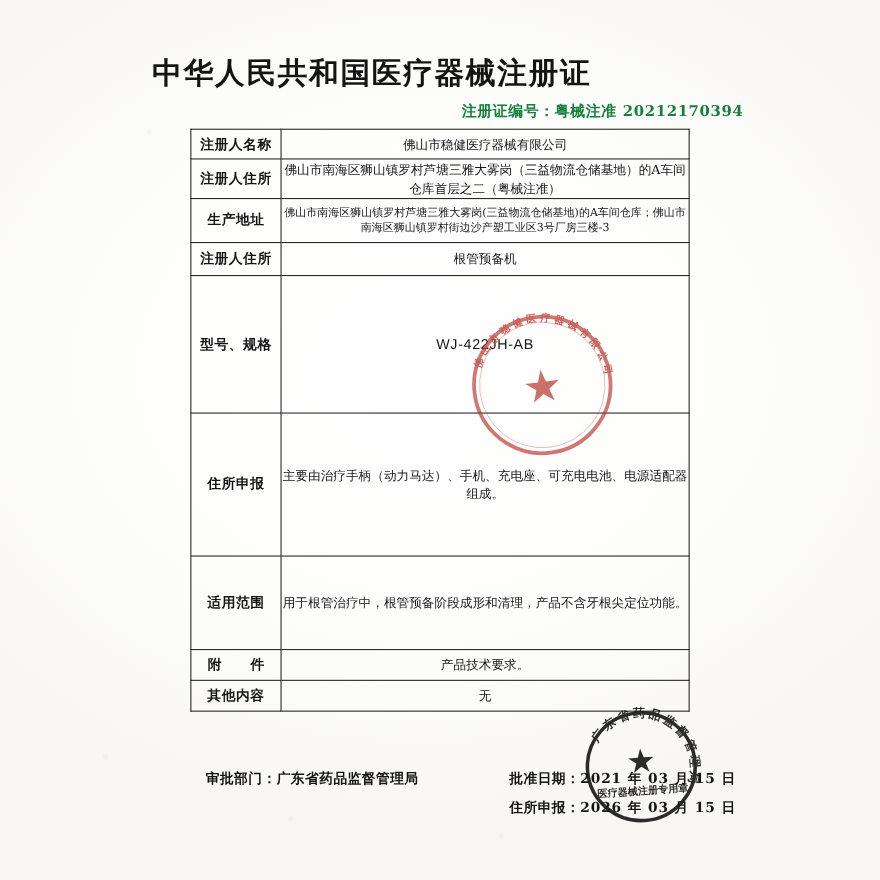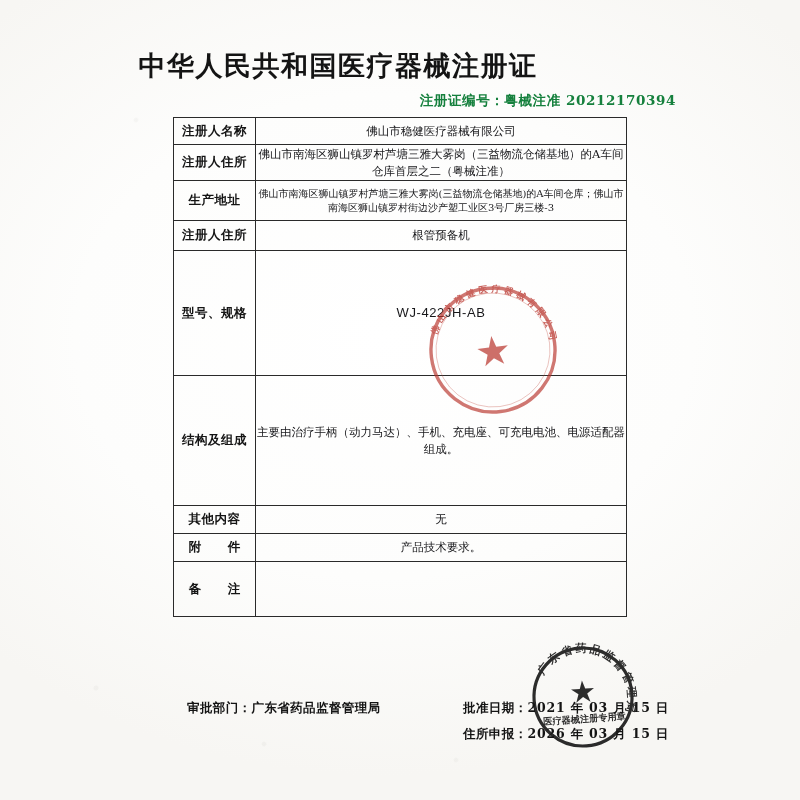--- a/index.html
+++ b/index.html
@@ -199,34 +199,34 @@
       </tr>
       <tr style="height:30px;">
         <td class="lbl">注册人住所</td>
         <td class="val">根管预备机</td>
       </tr>
       <tr style="height:125px;">
         <td class="lbl">型号、规格</td>
         <td class="val mono">WJ-422JH-AB</td>
       </tr>
       <tr style="height:130px;">
-        <td class="lbl">结构及组成</td>
+        <td class="lbl">住所申报</td>
         <td class="val">主要由治疗手柄（动力马达）、手机、充电座、可充电电池、电源适配器组成。</td>
+      </tr>
+      <tr style="height:85px;">
+        <td class="lbl">适用范围</td>
+        <td class="val">用于根管治疗中，根管预备阶段成形和清理，产品不含牙根尖定位功能。</td>
+      </tr>
+      <tr style="height:28px;">
+        <td class="lbl spaced">附　件</td>
+        <td class="val">产品技术要求。</td>
       </tr>
       <tr style="height:28px;">
         <td class="lbl">其他内容</td>
         <td class="val">无</td>
-      </tr>
-      <tr style="height:28px;">
-        <td class="lbl spaced">附　件</td>
-        <td class="val">产品技术要求。</td>
-      </tr>
-      <tr style="height:55px;">
-        <td class="lbl spaced">备　注</td>
-        <td class="val"></td>
       </tr>
     </tbody>
   </table>
 
   <div class="footer">
     <div class="foot-left">
       <span>审批部门：</span><span>广东省药品监督管理局</span>
     </div>
     <div class="foot-right">
       <div class="fr-line">

